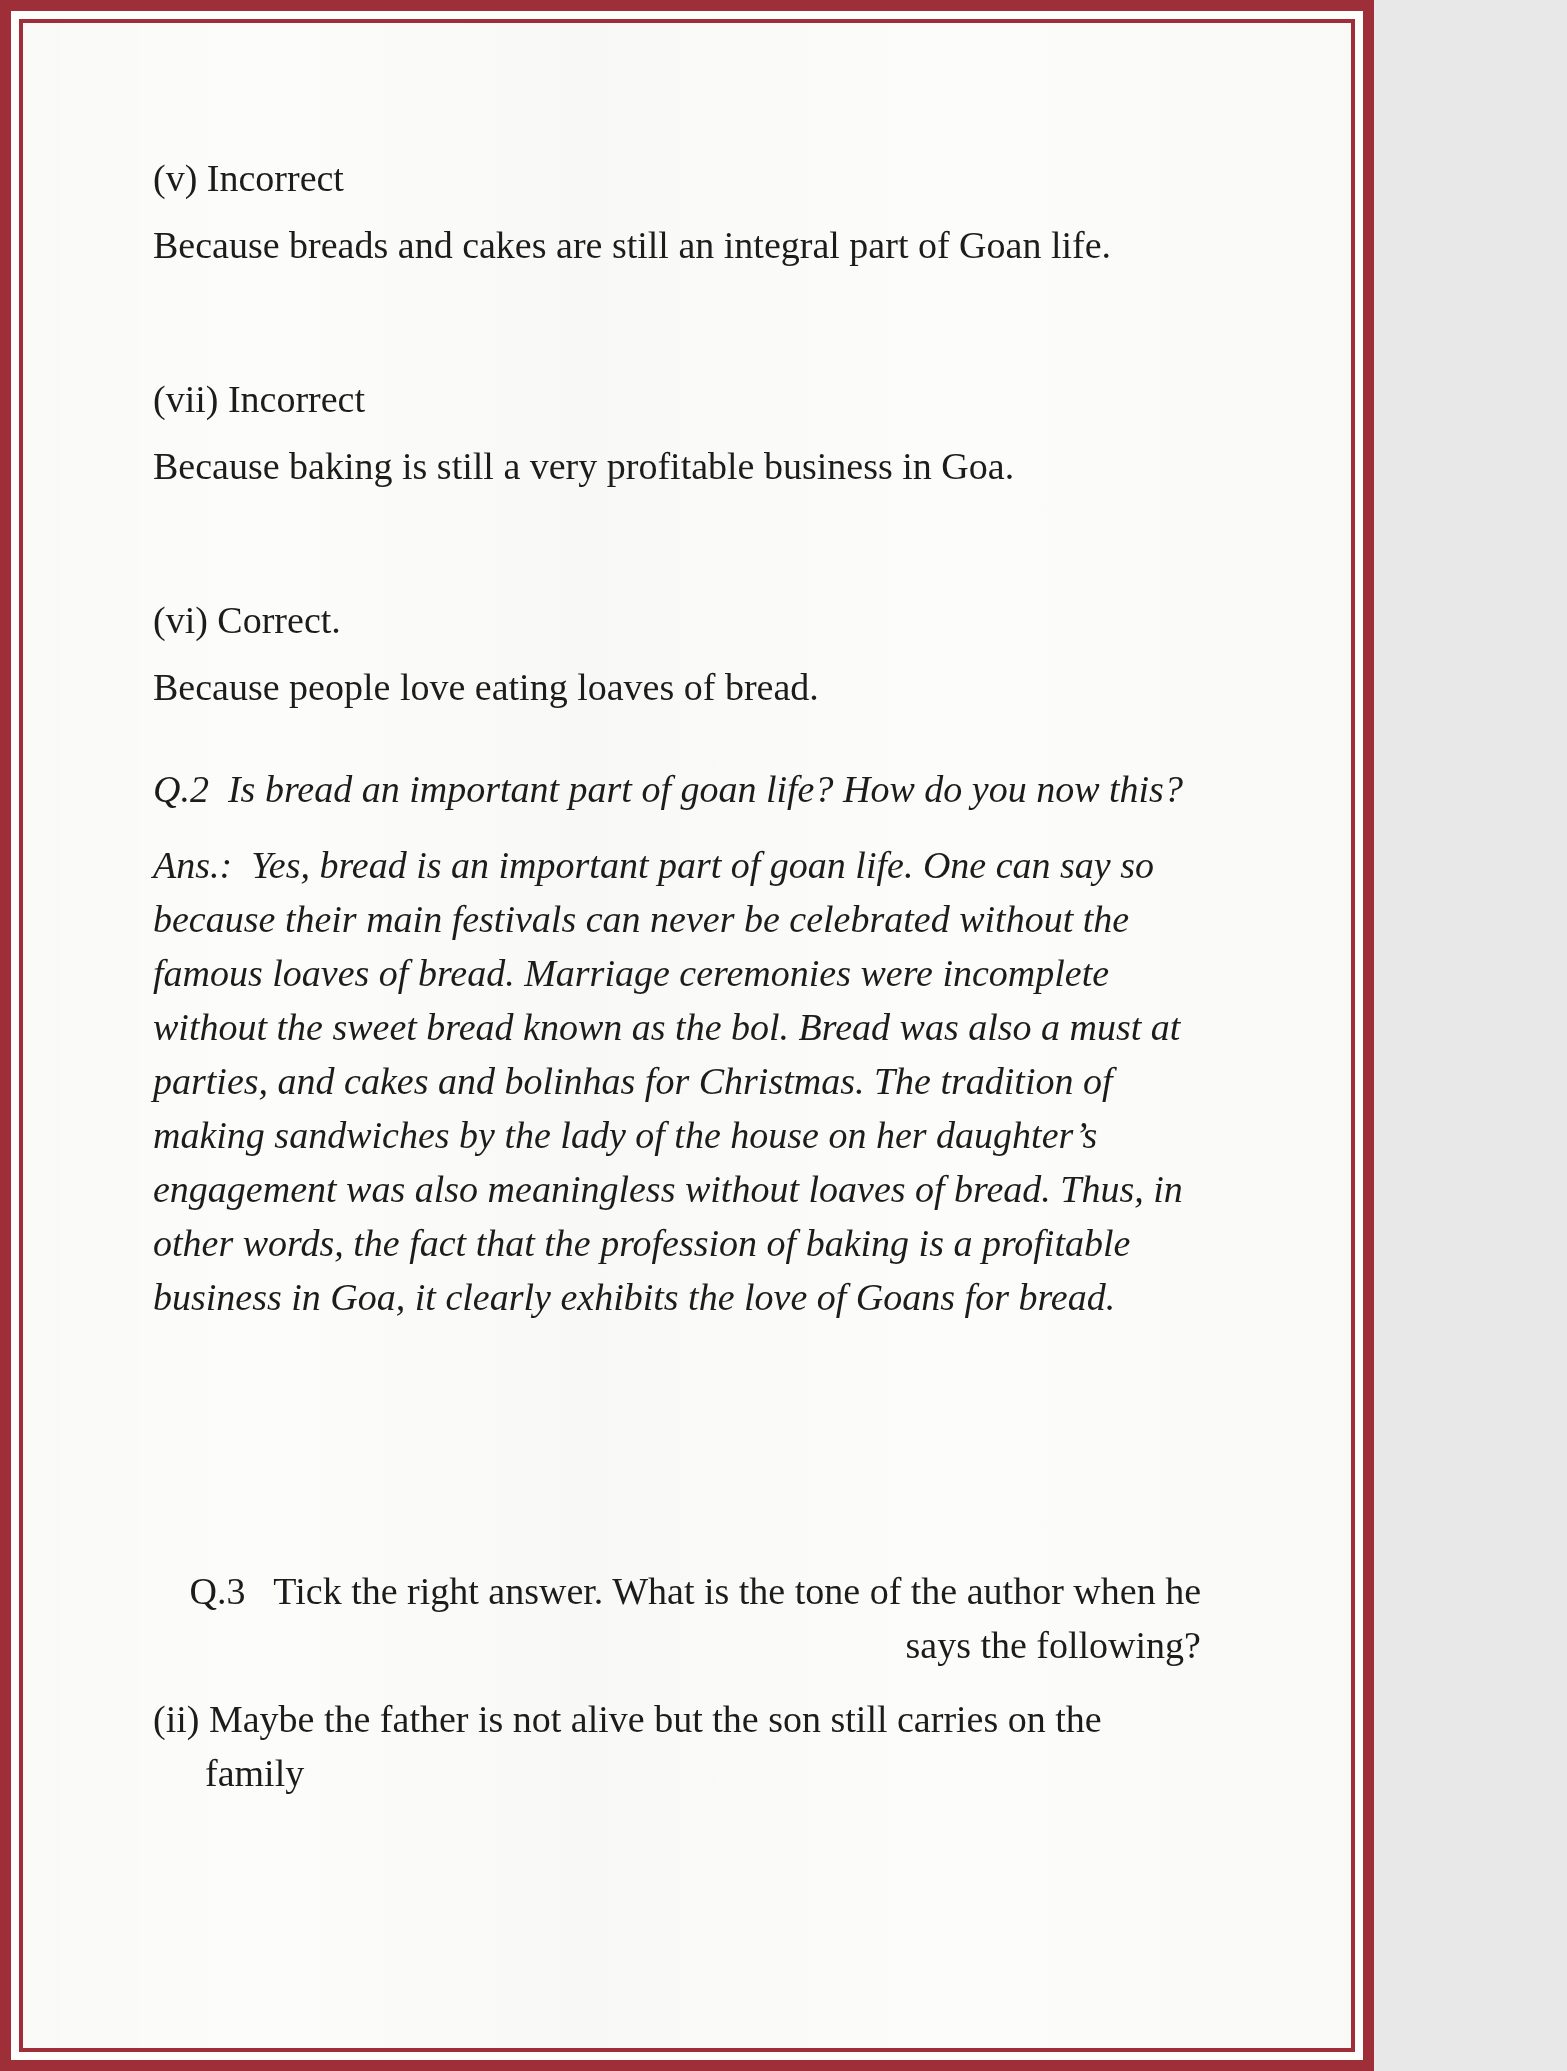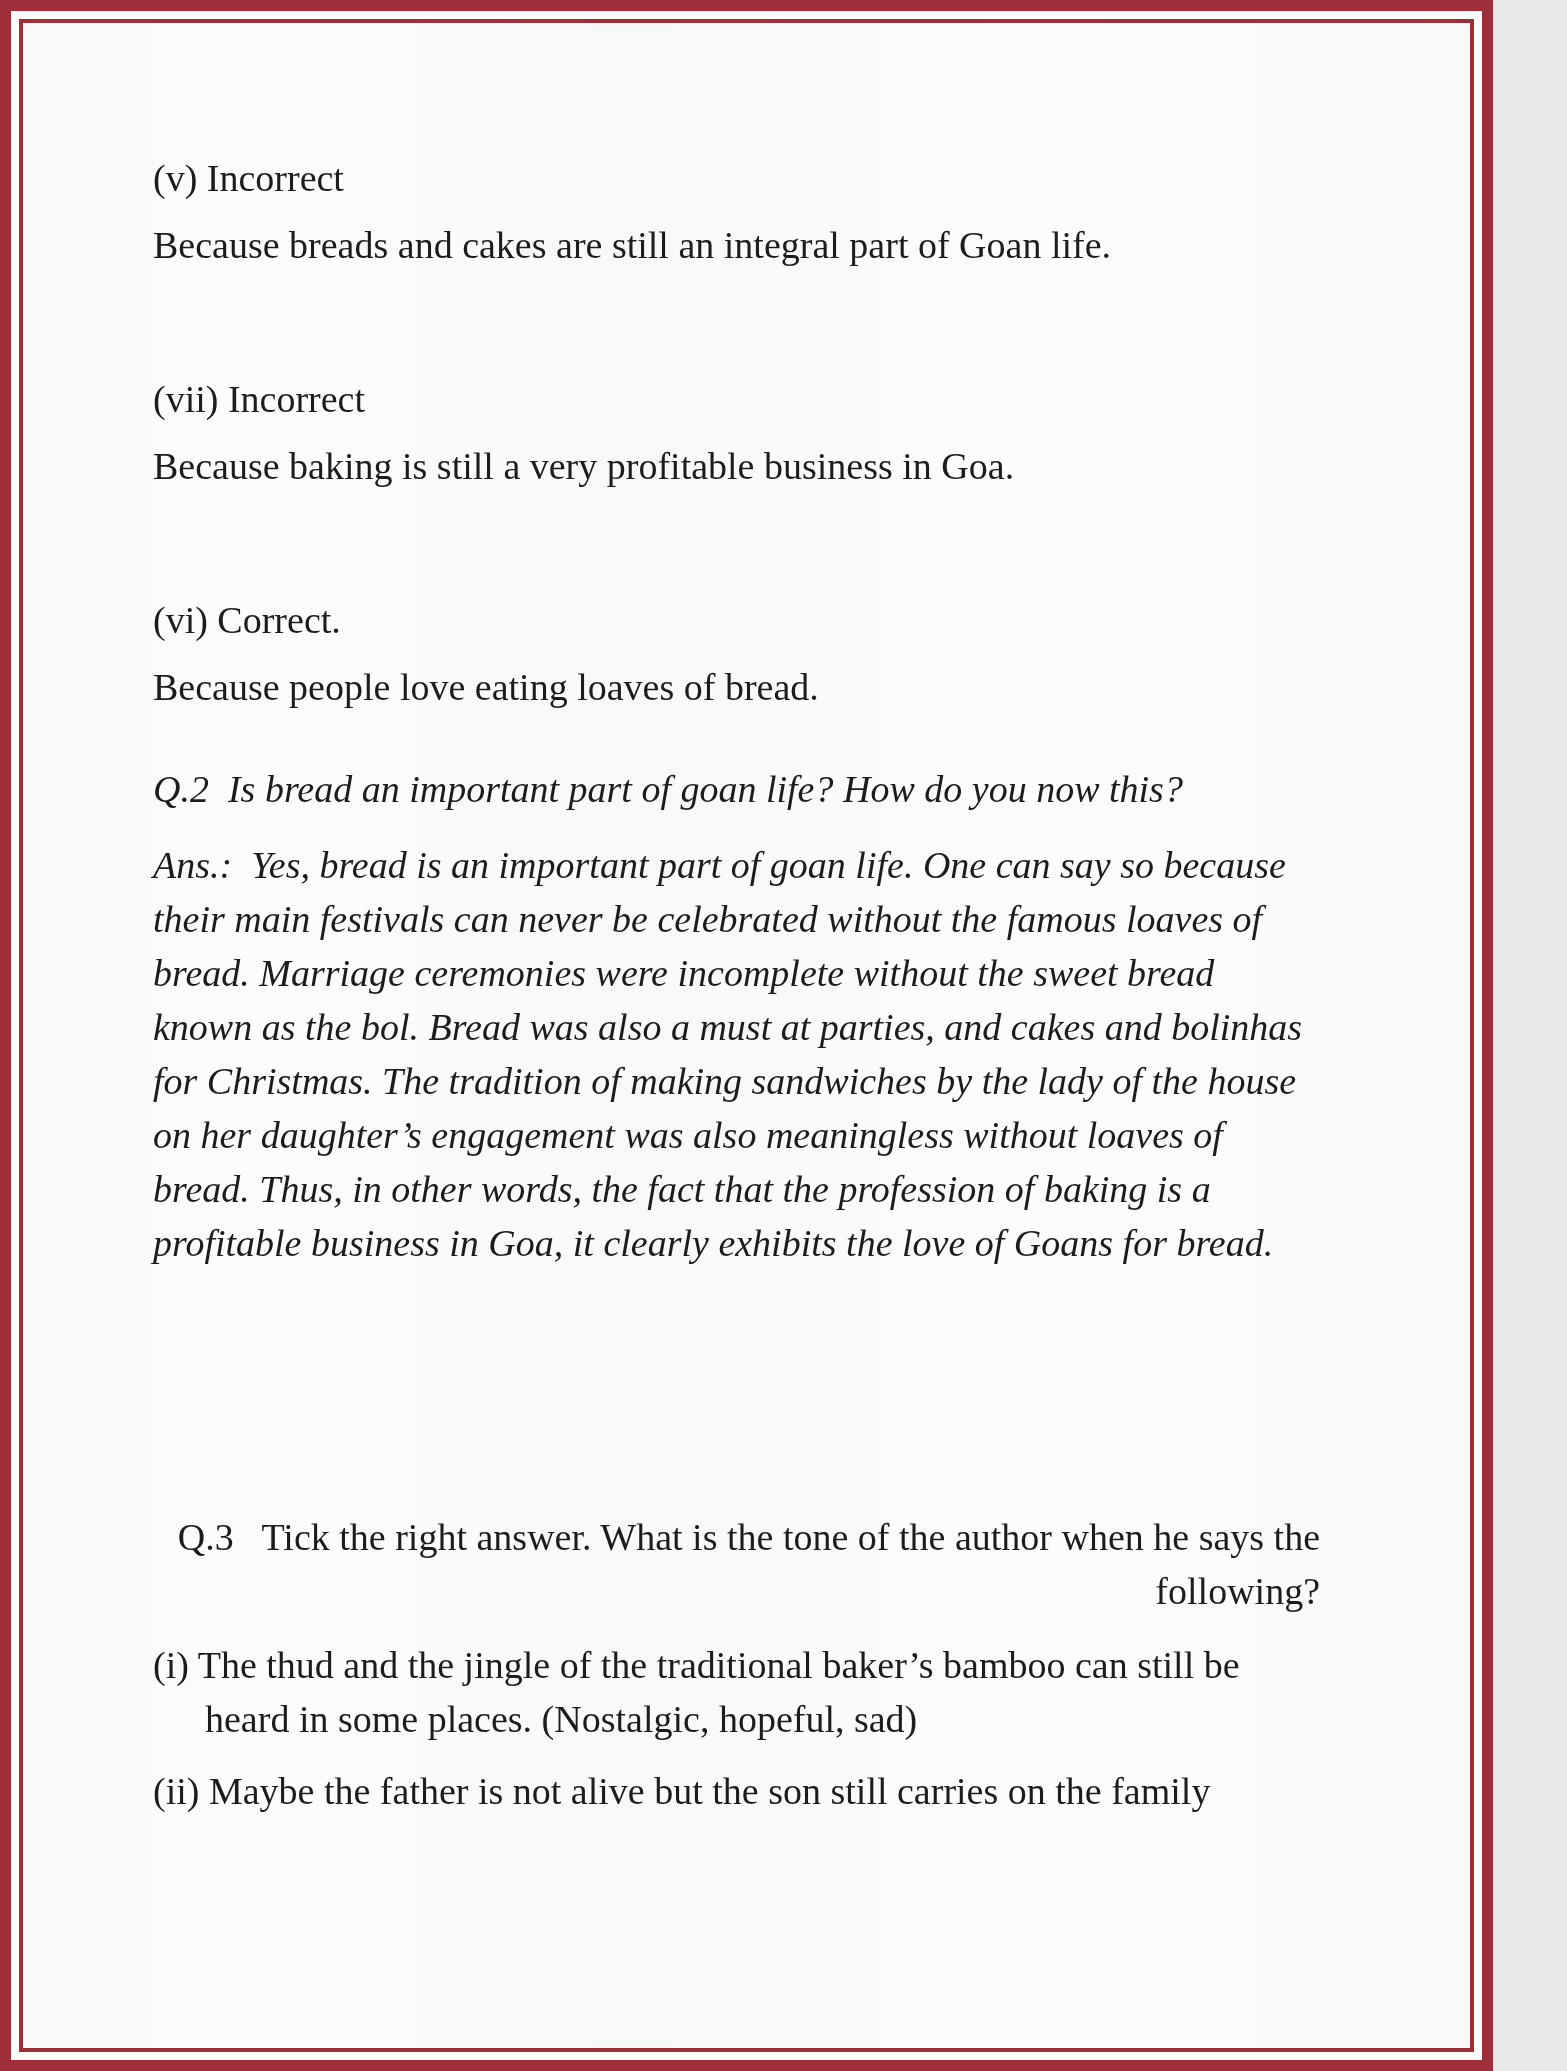--- a/index.html
+++ b/index.html
@@ -2,21 +2,21 @@
 <html><head>
 <meta charset="utf-8">
 <style>
   html, body {
     margin: 0;
     padding: 0;
     background: #e8e8e8;
   }
   .page {
     position: relative;
-    width: 1493px;
+    width: 1374px;
     height: 2071px;
     box-sizing: border-box;
     background: #fdfdfc;
     border: 11px solid #9e2f38;
     padding: 8px;
     font-family: "Liberation Serif", "DejaVu Serif", serif;
     color: #1c1c1c;
   }
   .inner-frame {
     box-sizing: border-box;
@@ -73,20 +73,19 @@
       </section>
 
       <section class="q2-section">
         <p class="q2-question">Q.2  Is bread an important part of goan life? How do you now this?</p>
         <p class="q2-answer">Ans.:  Yes, bread is an important part of goan life. One can say so because their main festivals can never be celebrated without the famous loaves of bread. Marriage ceremonies were incomplete without the sweet bread known as the bol. Bread was also a must at parties, and cakes and bolinhas for Christmas. The tradition of making sandwiches by the lady of the house on her daughter’s engagement was also meaningless without loaves of bread. Thus, in other words, the fact that the profession of baking is a profitable business in Goa, it clearly exhibits the love of Goans for bread.</p>
       </section>
 
       <section class="q3-section">
         <p class="q3-question">Q.3   Tick the right answer. What is the tone of the author when he says the following?</p>
         <div class="q3-items">
-          <p class="q3-item">(i) The thud and the jingle of the traditional baker’s bamboo can still be heard in some places. (Nostalgic, hopeful, sad)</p>
           <p class="q3-item">(ii) Maybe the father is not alive but the son still carries on the family</p>
         </div>
       </section>
 
     </div>
   </div>
 </div>
 
 </body></html>

